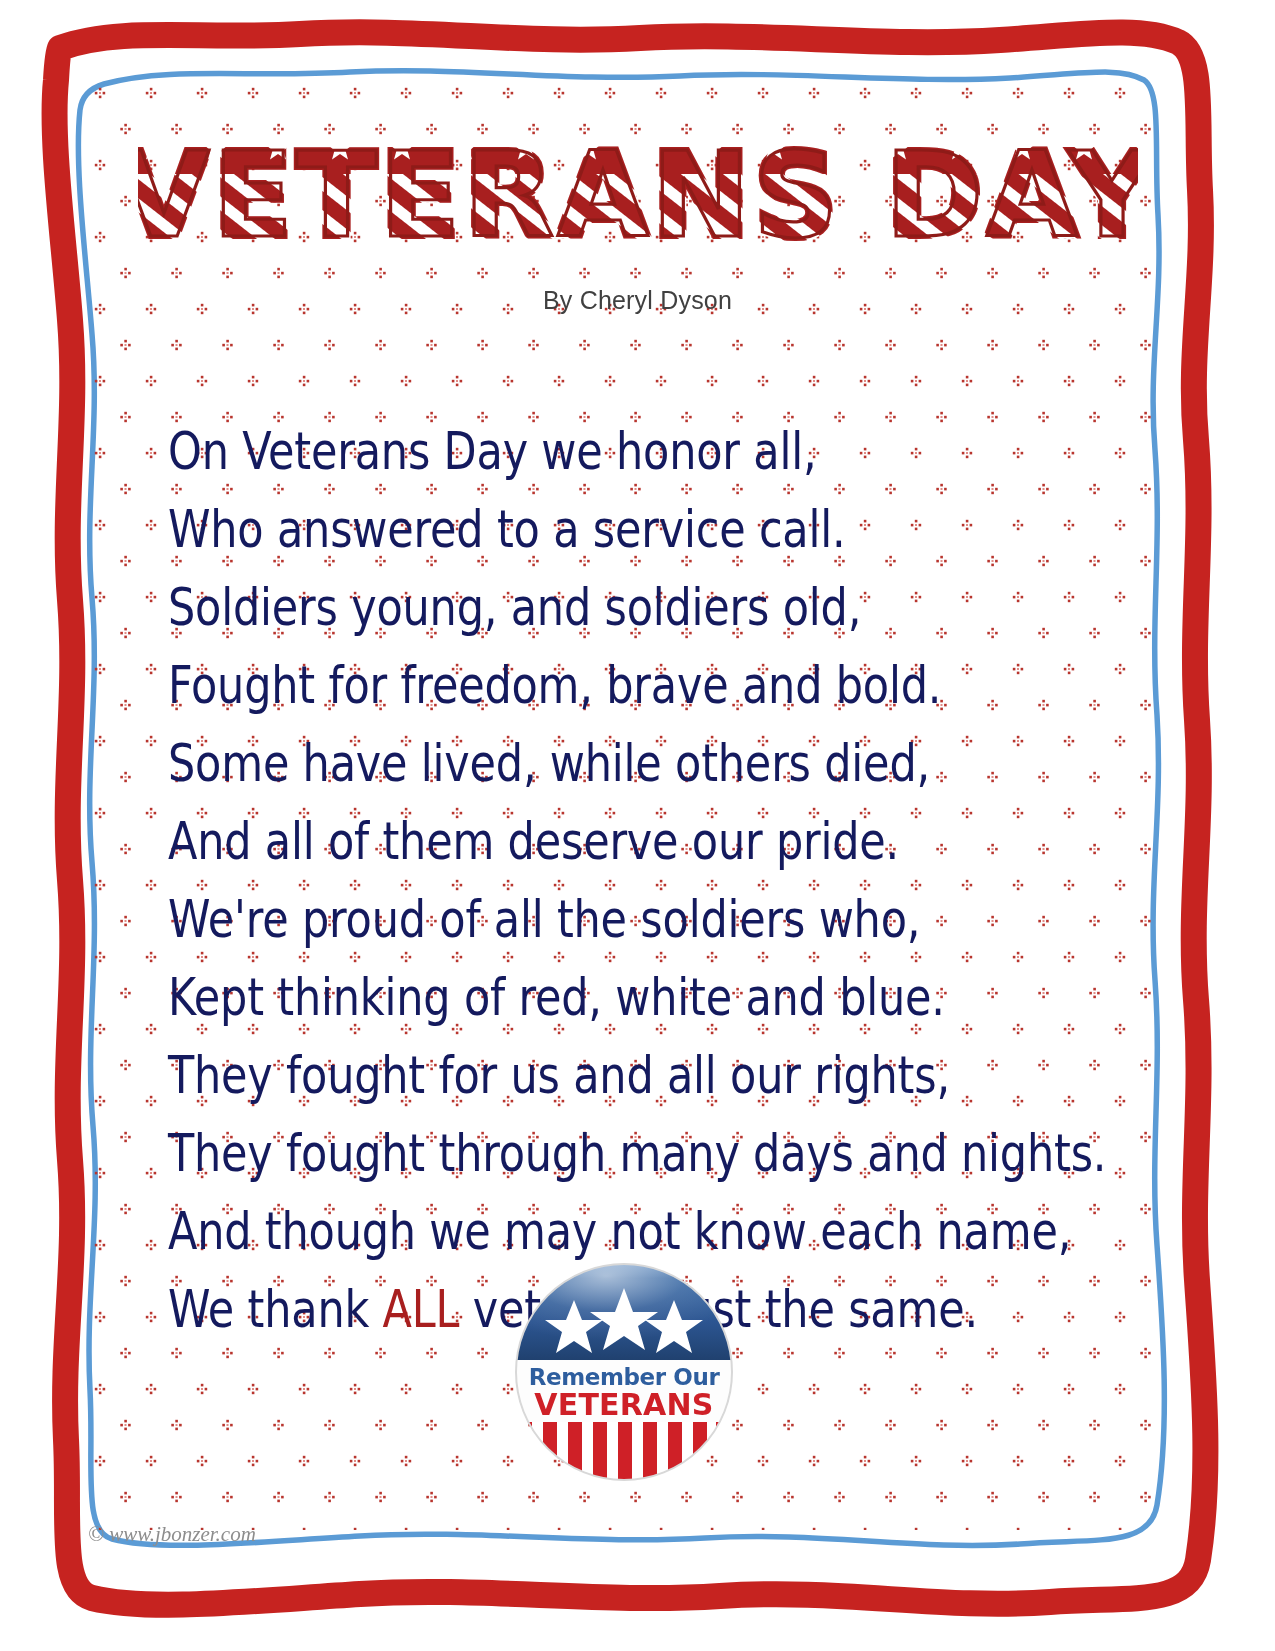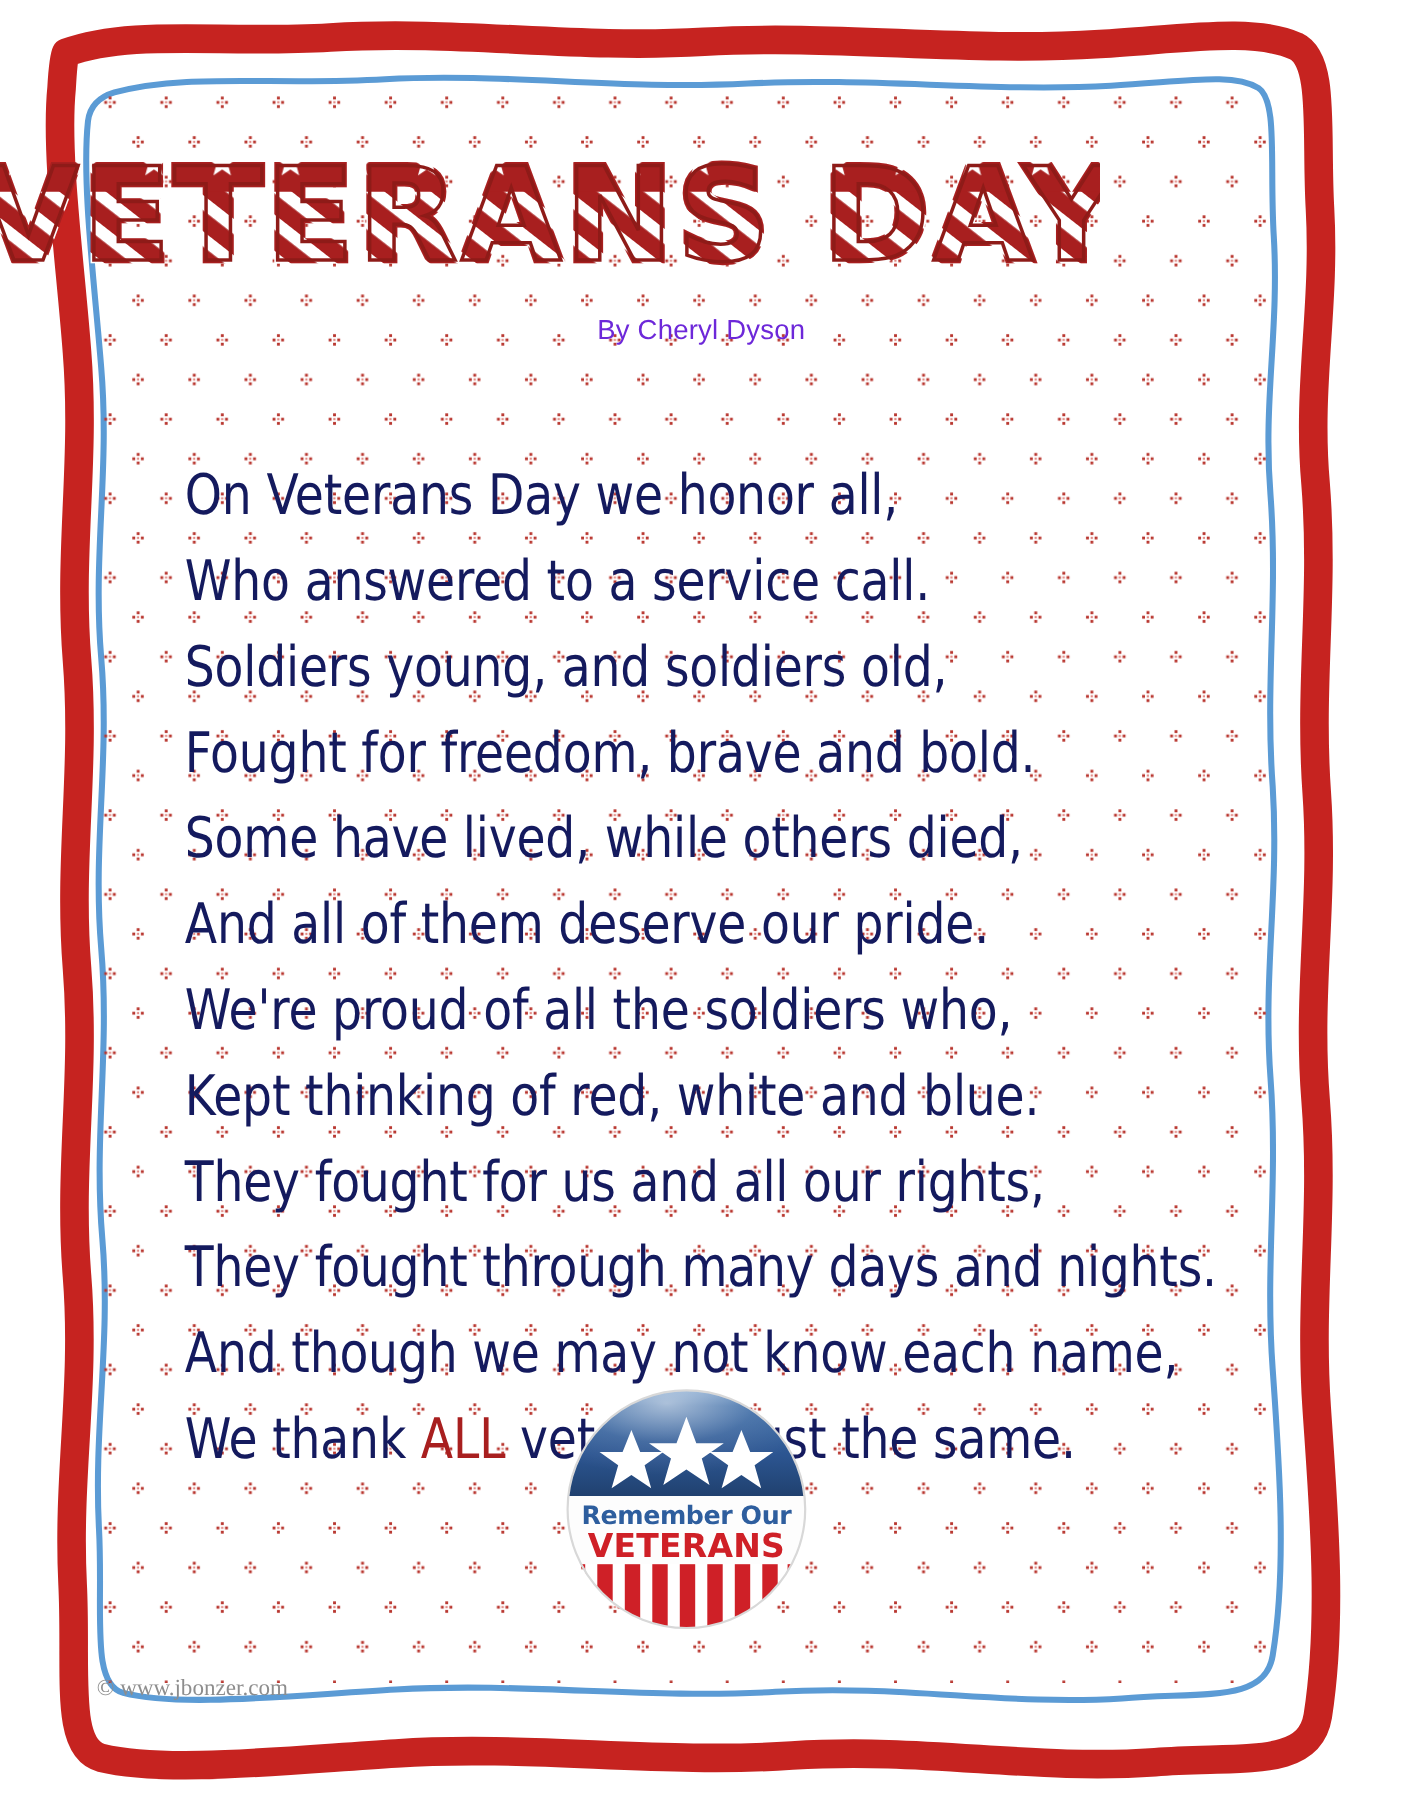--- a/index.html
+++ b/index.html
@@ -50,32 +50,32 @@
     height: 1651px;
     z-index: 3;
   }
 
   
   #title-wrap {
     position: absolute;
     left: 0;
     top: 132px;
     width: 1275px;
-    text-align: left;
+    text-align: center;
   }
   #title-svg { display: inline-block; }
 
   
   #byline {
     position: absolute;
     left: 0;
     top: 286px;
     width: 1275px;
     text-align: center;
-    color: #6d28d9;
+    color: #404040;
     font-family: "Liberation Sans", sans-serif;
     font-size: 25px;
     letter-spacing: 0.2px;
   }
 
   
   #poem {
     position: absolute;
     left: 168px;
     top: 412px;
@@ -108,20 +108,21 @@
   }
   #badge svg { display: block; }
 
   
   #credit {
     position: absolute;
     left: 88px;
     top: 1522px;
     color: #8d8d8d;
     font-family: "Liberation Serif", serif;
+    font-style: italic;
     font-size: 21px;
     z-index: 5;
   }
 </style>
 </head>
 <body>
 
 <div id="poster">
 
   <div id="dot-field">

